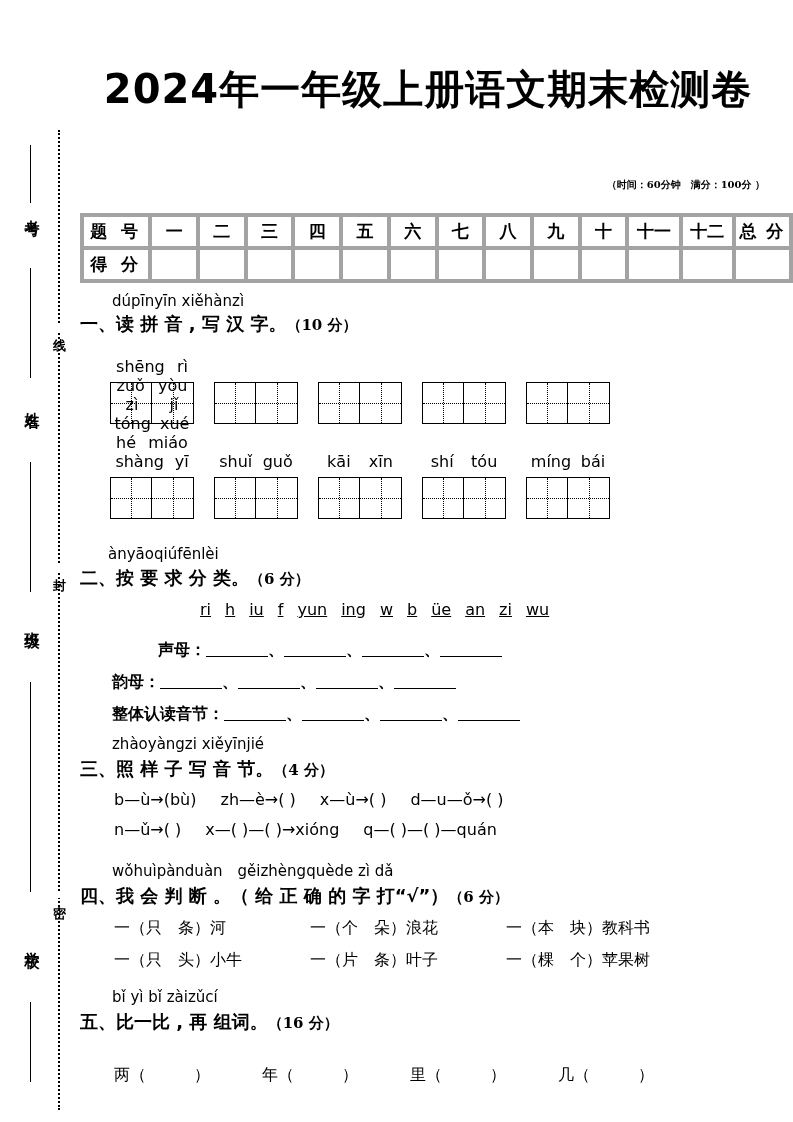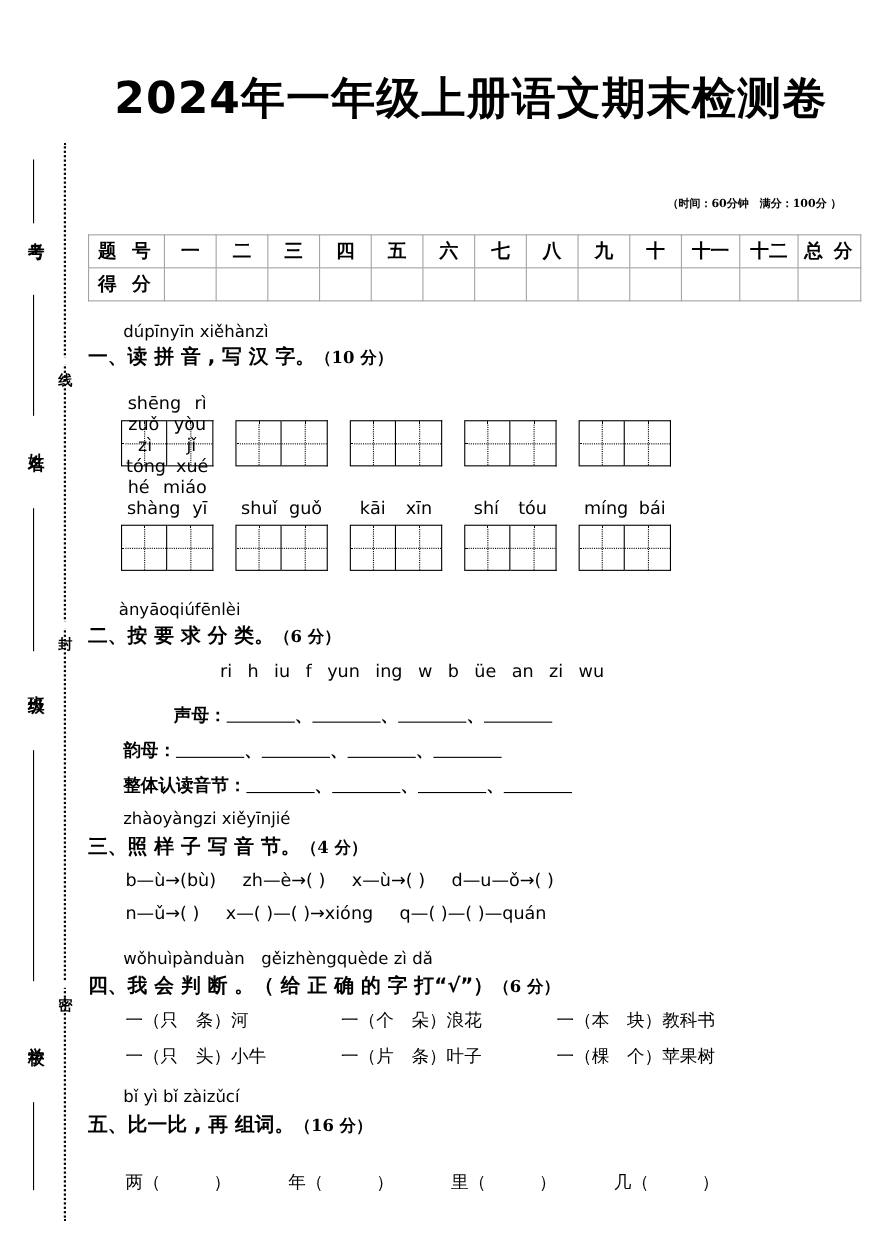--- a/index.html
+++ b/index.html
@@ -89,21 +89,21 @@
 
   
   #score-table {
     position: absolute;
     left: 2px;
     top: 213px;
     border-collapse: collapse;
     table-layout: fixed;
   }
   #score-table td {
-    border: 1px solid #a3a3a3;
+    border: 4px solid #a3a3a3;
     height: 29px;
     text-align: center;
     vertical-align: middle;
     font-size: 17px;
     font-weight: bold;
     font-family: "DejaVu Serif", serif;
     padding: 0;
   }
   #score-table td.hdr-cell { width: 68px; letter-spacing: 4px; }
   #score-table td.num-cell { width: 46px; }
@@ -166,21 +166,21 @@
     display: flex;
     justify-content: space-around;
   }
 
   
   .letters-row {
     font-family: "DejaVu Sans", sans-serif;
     font-size: 16px;
     white-space: nowrap;
   }
-  .letters-row span { margin-right: 14px; }
+  .letters-row span { margin-right: 14px; text-decoration: underline; }
   .classify-line {
     font-size: 16px;
     font-weight: bold;
     white-space: nowrap;
     font-family: "DejaVu Sans", sans-serif;
   }
   .blank {
     display: inline-block;
     border-bottom: 1.5px solid #000;
     width: 62px;

